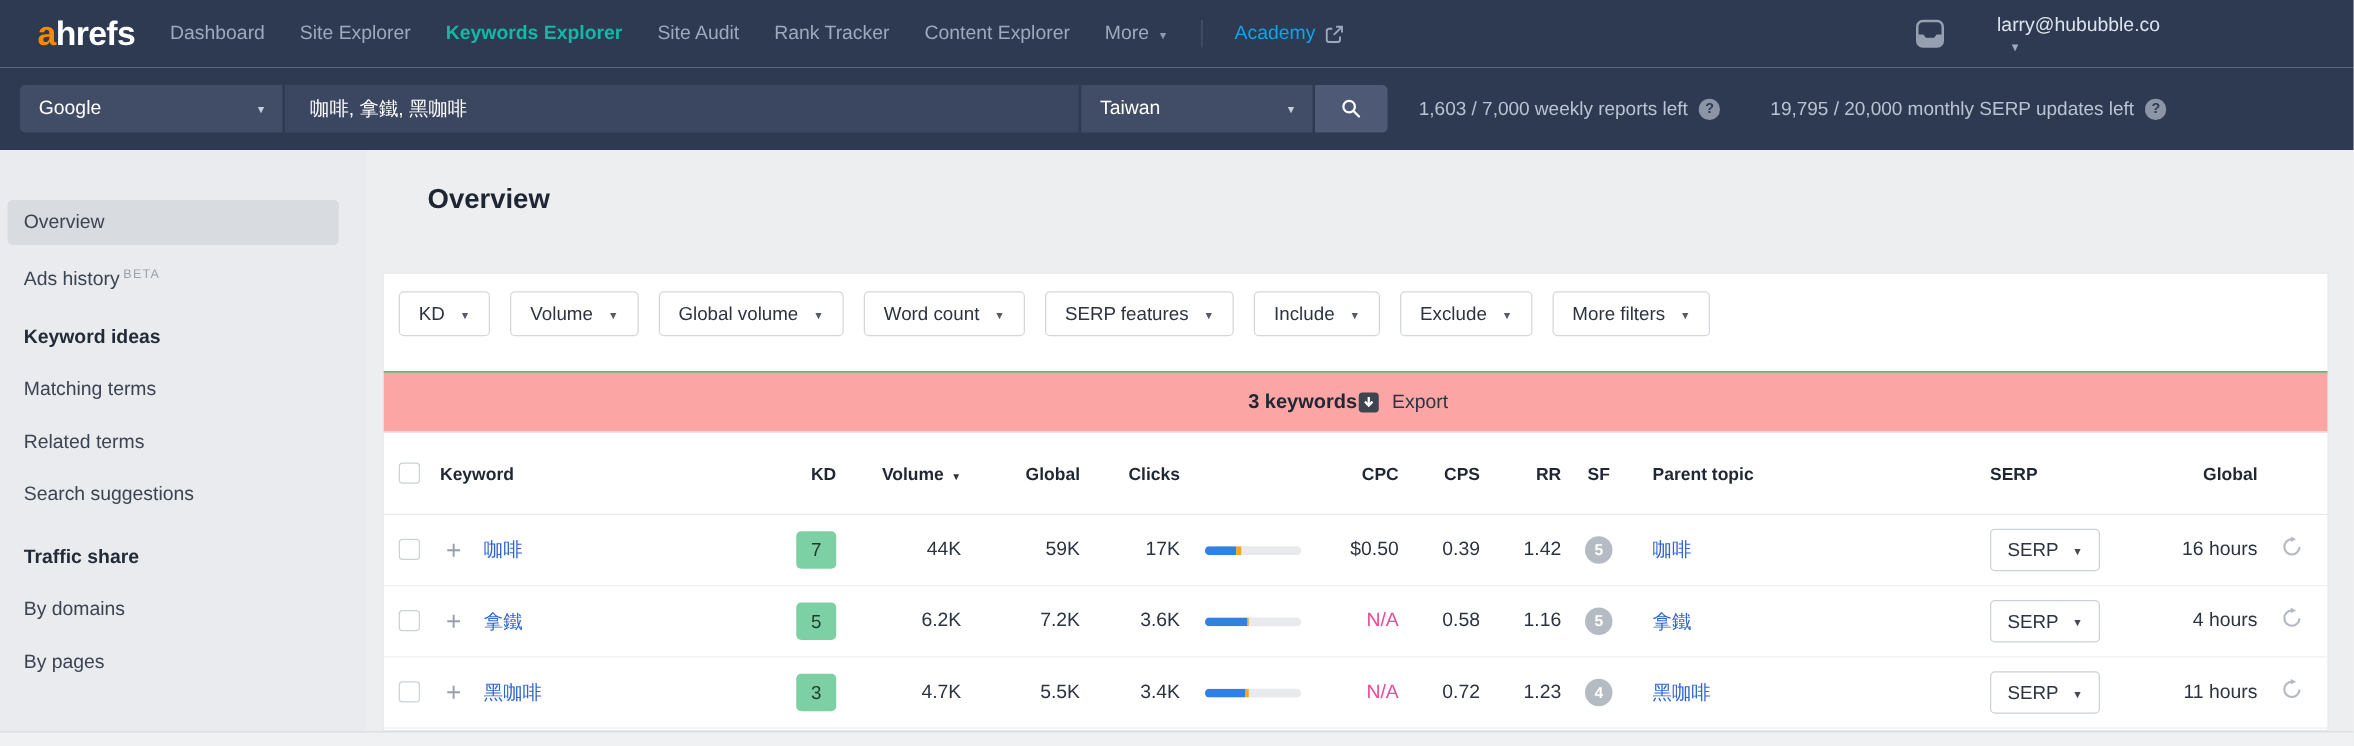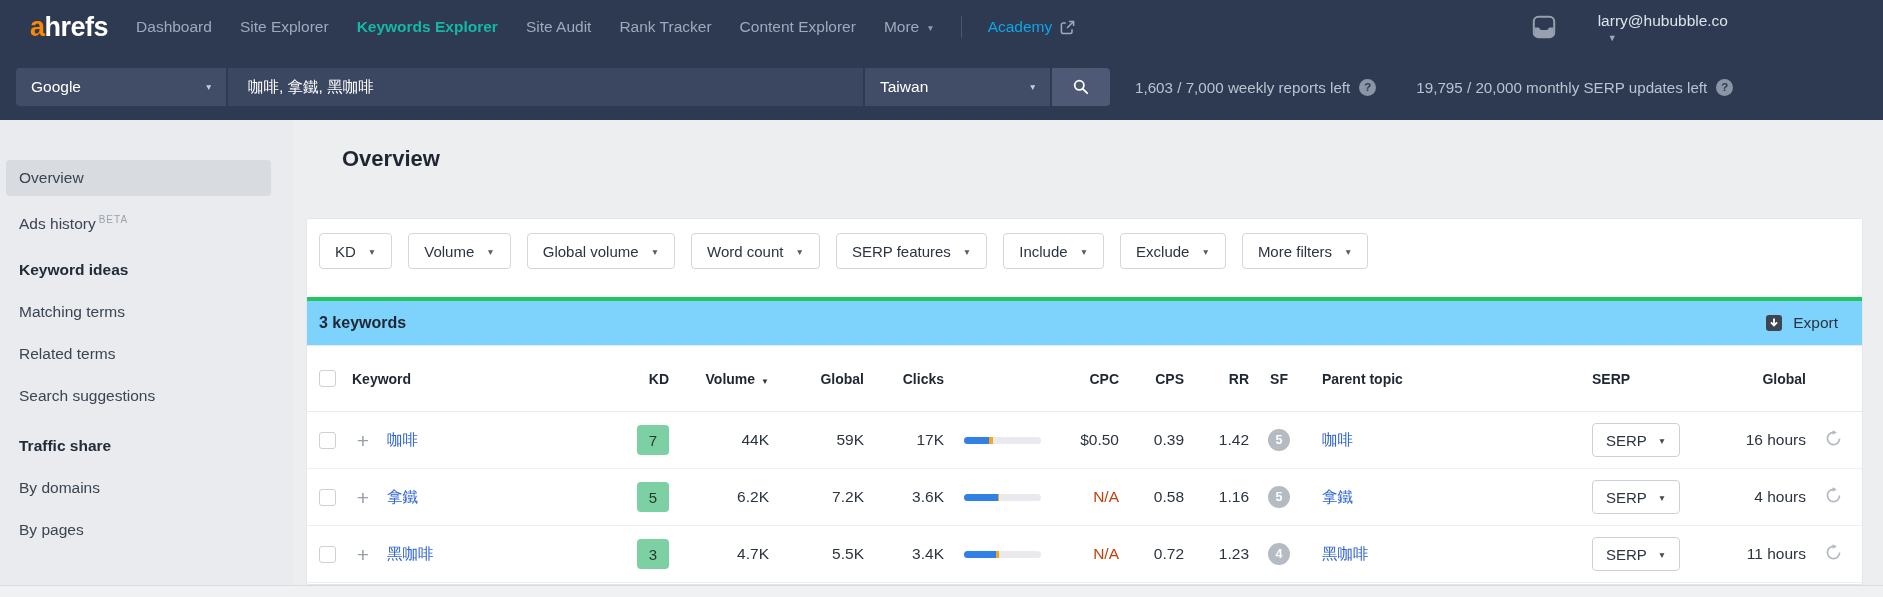--- a/index.html
+++ b/index.html
@@ -43,42 +43,42 @@
   .beta { font-size:10px; letter-spacing:1px; color:#9aa2ac; vertical-align:super; margin-left:3px; }
 
   .main { flex:1; background:#edeef0; position:relative; }
   .page-title { position:absolute; top:26px; left:49px; font-size:22px; font-weight:bold; color:#1e2633; }
   .panel { position:absolute; top:98px; left:13px; right:20px; bottom:12px; background:#fff; border:1px solid #e5e7ea; border-radius:2px; }
 
   .filters { display:flex; gap:16px; padding:14px 12px 28px 12px; }
   .fbtn { display:inline-flex; align-items:center; gap:12px; height:36px; padding:0 15px; border:1px solid #d3d7db; border-radius:4px; background:#fff; font-size:15px; color:#2b3440; font-family:inherit; cursor:pointer; }
   .fbtn .caret { color:#555c66; margin-top:2px; }
 
-  .countbar { height:49px; background:#7dd3fc; border-top:4px solid #22c55e; border-bottom:1px solid #e8eaec; display:flex; align-items:center; justify-content:space-between; padding:0 24px 0 12px; }
+  .countbar { height:49px; background:#fca5a5; border-top:1px solid #22c55e; border-bottom:1px solid #e8eaec; display:flex; align-items:center; justify-content:center; padding:0 24px 0 12px; }
   .kw-count { font-size:16px; font-weight:bold; color:#202835; }
   .export { display:flex; align-items:center; gap:10px; font-size:15.5px; color:#2b3440; cursor:pointer; }
 
   .tgrid { display:grid; grid-template-columns:40px 32px 1fr 70px 100px 95px 80px 100px 75px 65px 65px 60px 283px 117px 107px 46px; align-items:center; }
   .thead { height:66px; font-size:14px; font-weight:bold; color:#1f2733; border-bottom:1px solid #e8eaec; }
   .thead .hcell { cursor:pointer; }
   .trow { height:57px; border-bottom:1px solid #eef0f2; font-size:15.5px; color:#2b3440; }
   .cell-r { text-align:right; }
   .cell-c { text-align:center; }
   .cell-check { padding-left:12px; }
   .checkbox { display:inline-block; width:17px; height:17px; border:1.5px solid #cbd1d6; border-radius:3px; background:#fff; cursor:pointer; vertical-align:middle; }
   .cell-plus { text-align:center; color:#98a1ab; font-size:21px; font-weight:400; cursor:pointer; line-height:1; }
   .cell-kw { padding-left:8px; }
   .hdr-keyword { grid-column:2 / 4; padding-left:5px; }
   .link { color:#3065d1; text-decoration:none; cursor:pointer; }
   .kd-badge { display:inline-flex; align-items:center; justify-content:center; width:32px; height:30px; border-radius:4px; background:#7dd0a4; color:#1e3b2b; font-size:15px; }
   .sort-caret { font-size:8px; color:#333; margin-left:6px; }
   .clicks-bar { height:7px; background:#e8eaed; border-radius:4px; margin:0 3px 0 20px; display:flex; overflow:hidden; }
   .bar-blue { background:#3180e4; height:100%; }
   .bar-orange { background:#f6a722; height:100%; }
-  .na { color:#c2410c; }
+  .na { color:#ec4899; }
   .sf-badge { display:inline-flex; align-items:center; justify-content:center; width:22px; height:22px; border-radius:50%; background:#b5bbc2; color:#fff; font-size:12.5px; font-weight:bold; }
   .cell-parent { padding-left:13px; }
   .serp-btn { display:inline-flex; align-items:center; gap:11px; height:34px; padding:0 13px; border:1px solid #ccd1d7; border-radius:4px; background:#fff; font-size:15px; color:#2b3440; font-family:inherit; cursor:pointer; }
   .serp-btn .caret { color:#444b54; margin-top:2px; }
   .cell-upd { padding-right:10px; }
   .hdr-updated { padding-right:10px; }
   .cell-refresh { text-align:center; padding-right:12px; cursor:pointer; }
 
   .bottom-strip { position:absolute; left:0; right:0; bottom:0; height:12px; background:#f0f1f3; border-top:1px solid #d9dcdf; }
 </style>

